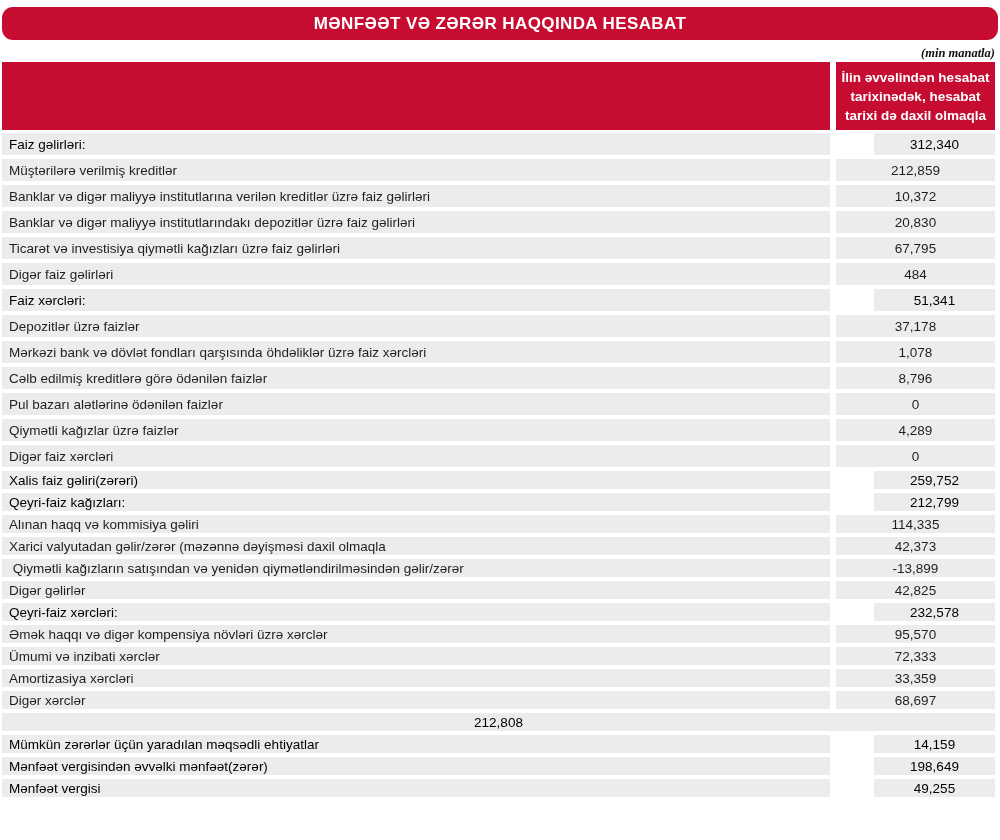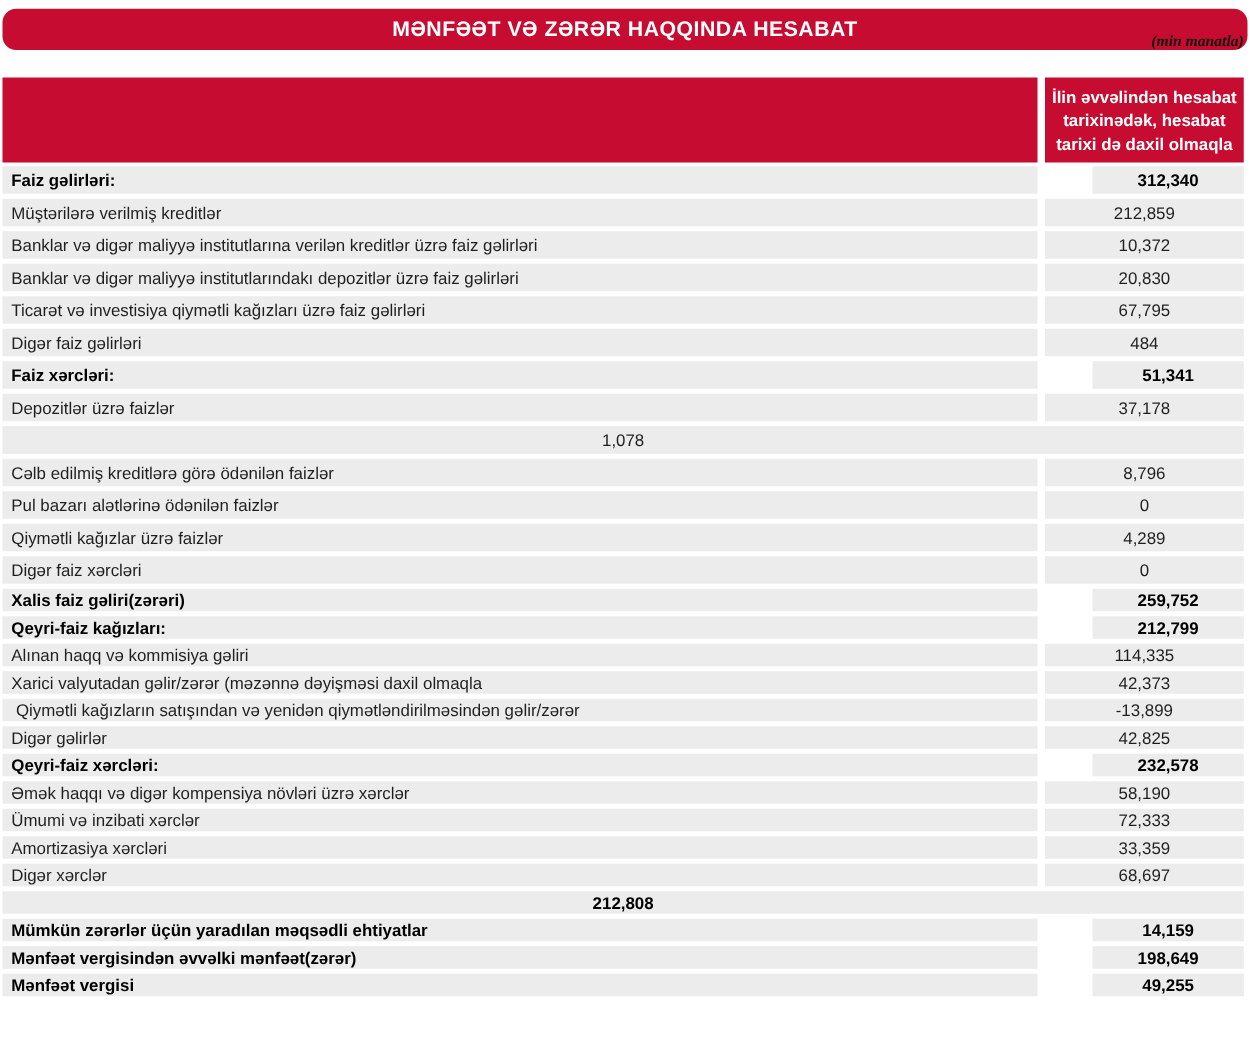--- a/index.html
+++ b/index.html
@@ -16,21 +16,21 @@
     position: absolute; top: 7px; left: 2px; right: 2px; height: 33px;
     background: var(--red, #C60C30);
     display: flex; align-items: center; justify-content: center; border-radius: 11px;
   }
   .title-bar .title-text {
     color: #ffffff; font-weight: 700; font-size: 17px; letter-spacing: 0.4px;
   }
 
   
   .unit-note {
-    position: absolute; top: 26px; right: 5px;
+    position: absolute; top: 46px; right: 5px;
     font-family: "Liberation Serif", serif;
     font-style: italic; font-weight: 700; font-size: 12.5px; color: #111;
   }
 
   
   .pl-table { position: absolute; top: 62px; left: 2px; width: 993px; }
 
   .header-row { display: flex; height: 68px; margin-bottom: 3px; }
   .hcell-label {
     width: 828px; margin-right: 6px;
@@ -54,21 +54,21 @@
     white-space: pre; overflow: hidden;
   }
   .cell-value {
     flex: 1;
     background: var(--rowbg, #ECECEC);
     display: flex; align-items: center; justify-content: center;
     font-size: 13.5px;
   }
   .row-a .cell-label, .row-a .cell-value { height: 22px; }
   .row-b .cell-label, .row-b .cell-value { height: 18px; }
-  .row.bold { font-weight: 700; color: #000; gap: 38px; }
+  .row.bold { font-weight: 400; color: #000; gap: 38px; }
   .row.total { margin-bottom: 0; border-bottom: 2px solid #4d4d4d; }
   .row.total .cell-label, .row.total .cell-value { background: var(--totalbg, #C0C0C0); margin-top: 46px; }
 </style>
 </head>
 <body>
 
 <div class="page">
 
   <div class="title-bar">
     <span class="title-text">MƏNFƏƏT VƏ ZƏRƏR HAQQINDA HESABAT</span>
@@ -116,20 +116,21 @@
     <div class="cell-label">Faiz xərcləri:</div>
     <div class="cell-value">51,341</div>
   </div>
 
   <div class="row row-a">
     <div class="cell-label">Depozitlər üzrə faizlər</div>
     <div class="cell-value">37,178</div>
   </div>
 
   <div class="row row-a">
+    <div class="cell-label">Mərkəzi bank və dövlət fondları qarşısında öhdəliklər üzrə faiz xərcləri</div>
     <div class="cell-value">1,078</div>
   </div>
 
   <div class="row row-a">
     <div class="cell-label">Cəlb edilmiş kreditlərə görə ödənilən faizlər</div>
     <div class="cell-value">8,796</div>
   </div>
 
   <div class="row row-a">
     <div class="cell-label">Pul bazarı alətlərinə ödənilən faizlər</div>
@@ -176,21 +177,21 @@
     <div class="cell-value">42,825</div>
   </div>
 
   <div class="row row-b bold">
     <div class="cell-label">Qeyri-faiz xərcləri:</div>
     <div class="cell-value">232,578</div>
   </div>
 
   <div class="row row-b">
     <div class="cell-label">Əmək haqqı və digər kompensiya növləri üzrə xərclər</div>
-    <div class="cell-value">58,190</div>
+    <div class="cell-value">95,570</div>
   </div>
 
   <div class="row row-b">
     <div class="cell-label">Ümumi və inzibati xərclər</div>
     <div class="cell-value">72,333</div>
   </div>
 
   <div class="row row-b">
     <div class="cell-label">Amortizasiya xərcləri</div>
     <div class="cell-value">33,359</div>

